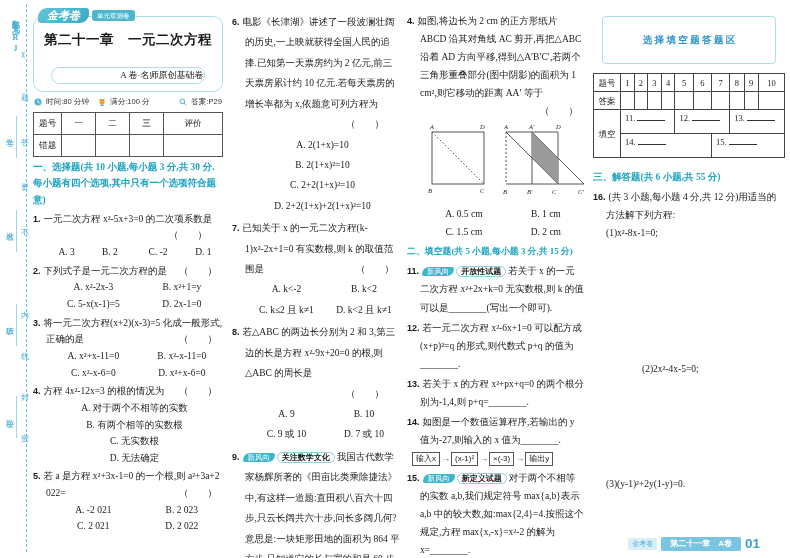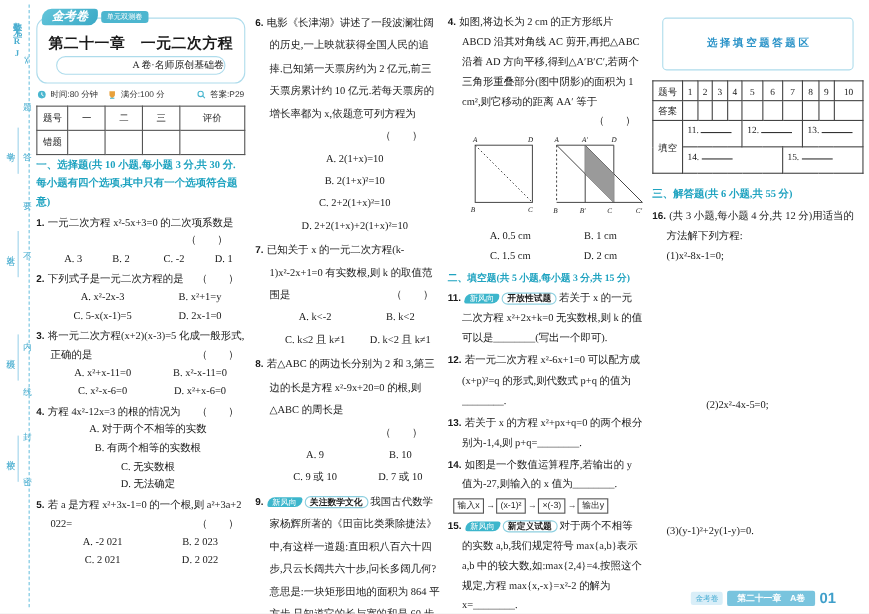--- a/index.html
+++ b/index.html
@@ -22,21 +22,21 @@
   .c2{left:232px;width:168px;top:12px;line-height:2.15;}
   .c3{left:407px;width:177px;top:12px;line-height:1.9;}
   .c4{left:593px;width:192px;top:16px;line-height:1.9;}
   
   .hd-box{border:1.5px solid #aedcec;border-radius:10px;padding:12px 4px 7px;position:relative;margin-top:8px;}
   .ribbon{position:absolute;top:-9px;left:4px;display:flex;align-items:center;line-height:1.2;}
   .ribbon-main{background:linear-gradient(135deg,#63c5da,#3aa9c6);color:#fff;font-weight:bold;font-style:italic;
                font-size:11px;padding:1px 9px;border-radius:9px 3px 9px 3px;}
   .ribbon-sub{background:#4db6cf;color:#fff;font-size:6.5px;padding:2px 5px;border-radius:3px;margin-left:3px;
               font-family:"Liberation Sans",sans-serif;}
-  .hd-title{font-weight:bold;font-size:13.5px;text-align:center;margin:2px 0 2px;letter-spacing:.5px;line-height:1.3;}
+  .hd-title{font-weight:bold;font-size:13.5px;text-align:center;margin:2px 0 18px;letter-spacing:.5px;line-height:1.3;}
   .hd-pill{border:1.1px solid #aedcec;border-radius:9px;text-align:right;font-weight:normal;font-size:9px;
            width:84%;margin:0 auto;padding:1px 0;line-height:1.5;}
   .meta{display:flex;align-items:center;gap:3px;font-size:7.6px;margin:5px 1px 4px;color:#333;
         font-family:"Liberation Sans",sans-serif;line-height:1.4;}
   .meta .mi{display:inline-flex;margin-right:1px;}
   .meta .m3{margin-left:auto;}
   .score-table{width:100%;border-collapse:collapse;font-size:8.6px;text-align:center;line-height:1.2;}
   .score-table td{border:1px solid #555;height:19px;}
   .score-table td.w1{width:15%;}
   

